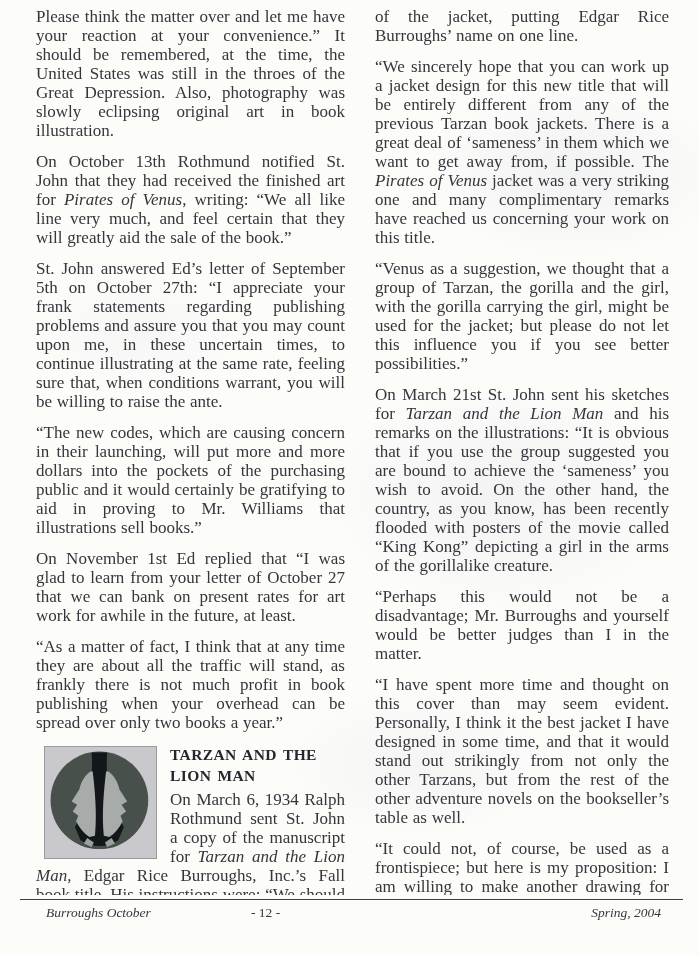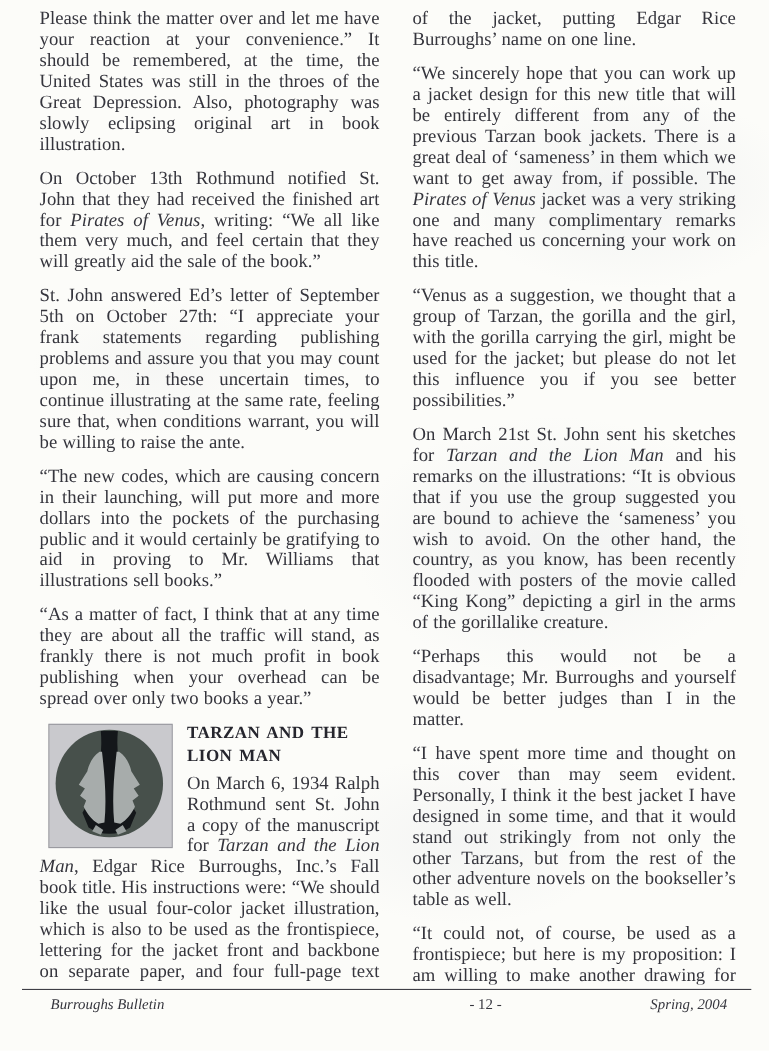--- a/index.html
+++ b/index.html
@@ -51,36 +51,37 @@
     position:absolute;left:20px;right:16px;top:899px;
     border-top:1.6px solid #3e3e46;
   }
   .footer{
     position:absolute;left:20px;right:16px;top:905px;
     display:flex;align-items:baseline;
     font-size:13.5px;
     padding:0 22px 0 26px;
   }
   .footer-left{flex:1;text-align:left;font-style:italic;}
-  .footer-center{flex:1;text-align:right;font-style:normal;}
+  .footer-center{flex:1;text-align:left;font-style:normal;}
   .footer-right{flex:1;text-align:right;font-style:italic;}
   em{}
 </style>
 </head>
 <body>
 
 <div class="page">
 
   <div class="columns">
 
     <div class="col col-left">
       <p class="para"><span>Please think the matter over and let me have your reaction at your convenience.” It should be remembered, at the time, the United States was still in the throes of the Great Depression. Also, photography was slowly eclipsing original art in book illustration.</span></p>
-      <p class="para"><span>On October 13th Rothmund notified St. John that they had received the finished art for </span><em>Pirates of Venus</em><span>, writing: “We all like them very much, and feel certain that they will greatly aid the sale of the book.”</span></p>
+      <p class="para"><span>On October 13th Rothmund notified St. John that they had received the finished art for </span><em>Pirates of Venus</em><span>, writing: “We all like line very much, and feel certain that they will greatly aid the sale of the book.”</span></p>
       <p class="para"><span>St. John answered Ed’s letter of September 5th on October 27th: “I appreciate your frank statements regarding publishing problems and assure you that you may count upon me, in these uncertain times, to continue illustrating at the same rate, feeling sure that, when conditions warrant, you will be willing to raise the ante.</span></p>
       <p class="para"><span>“The new codes, which are causing concern in their launching, will put more and more dollars into the pockets of the purchasing public and it would certainly be gratifying to aid in proving to Mr. Williams that illustrations sell books.”</span></p>
+      <p class="para"><span>On November 1st Ed replied that “I was glad to learn from your letter of October 27 that we can bank on present rates for art work for awhile in the future, at least.</span></p>
       <p class="para"><span>“As a matter of fact, I think that at any time they are about all the traffic will stand, as frankly there is not much profit in book publishing when your overhead can be spread over only two books a year.”</span></p>
 
       <div class="section">
         <div class="logo-box">
           <svg viewBox="0 0 100 100">
             <rect x="0" y="0" width="100" height="100" fill="#c9c9cd"></rect>
             <circle cx="49" cy="48" r="44" fill="#47504b"></circle>
             <path d="M42,5 L56,5 C54,28 59,52 71,72 L66,84 C56,91 42,91 32,84 L27,72 C39,52 44,28 42,5 Z" fill="#14171a"></path>
             <path d="M41,22 C35,26 32,33 31,38 L24,49 L29,52 L25,58 L30,62 L28,67 C31,73 35,78 40,81 L45,80 C47,60 45,40 43,22 Z" fill="#a7acab"></path>
             <path d="M57,22 C63,26 66,33 67,38 L74,49 L69,52 L73,58 L68,62 L70,67 C67,73 63,78 58,81 L53,80 C51,60 53,40 55,22 Z" fill="#a7acab"></path>
@@ -101,18 +102,18 @@
       <p class="para"><span>On March 21st St. John sent his sketches for </span><em>Tarzan and the Lion Man</em><span> and his remarks on the illustrations: “It is obvious that if you use the group suggested you are bound to achieve the ‘sameness’ you wish to avoid. On the other hand, the country, as you know, has been recently flooded with posters of the movie called “King Kong” depicting a girl in the arms of the gorillalike creature.</span></p>
       <p class="para"><span>“Perhaps this would not be a disadvantage; Mr. Burroughs and yourself would be better judges than I in the matter.</span></p>
       <p class="para"><span>“I have spent more time and thought on this cover than may seem evident. Personally, I think it the best jacket I have designed in some time, and that it would stand out strikingly from not only the other Tarzans, but from the rest of the other adventure novels on the bookseller’s table as well.</span></p>
       <p class="para"><span>“It could not, of course, be used as a frontispiece; but here is my proposition: I am willing to make another drawing for the frontispiece if you desire, for which there would be no extra charge unless you yourselves would care to add it to the regular stipend.</span></p>
     </div>
 
   </div>
 
   <div class="footer-rule"></div>
   <div class="footer">
-    <span class="footer-left">Burroughs Bulletin</span>
+    <span class="footer-left">Burroughs October</span>
     <span class="footer-center">- 12 -</span>
     <span class="footer-right">Spring, 2004</span>
   </div>
 
 </div>
 
 </body></html>

